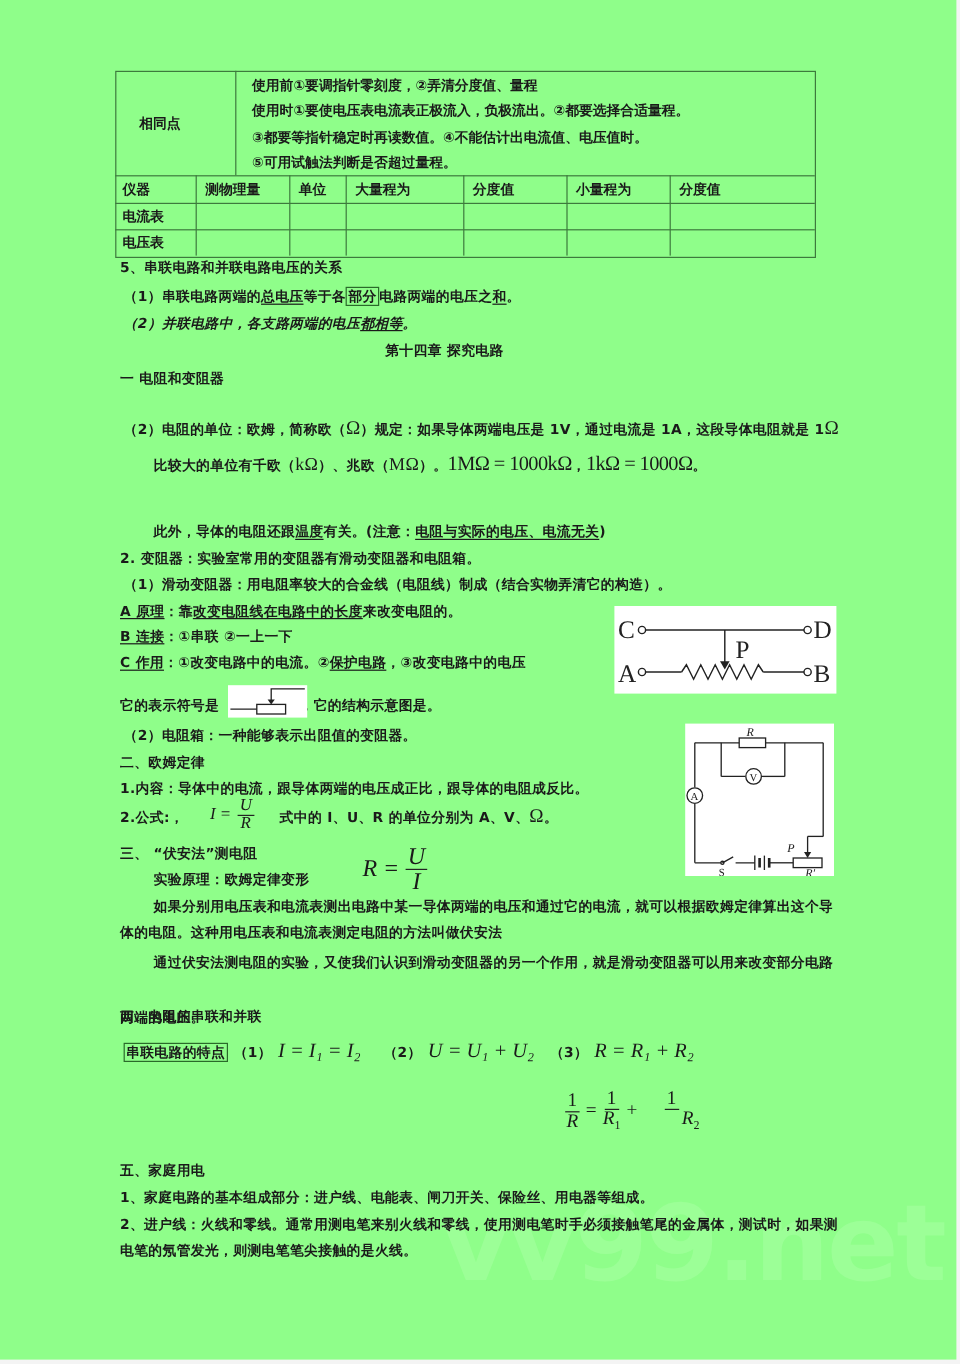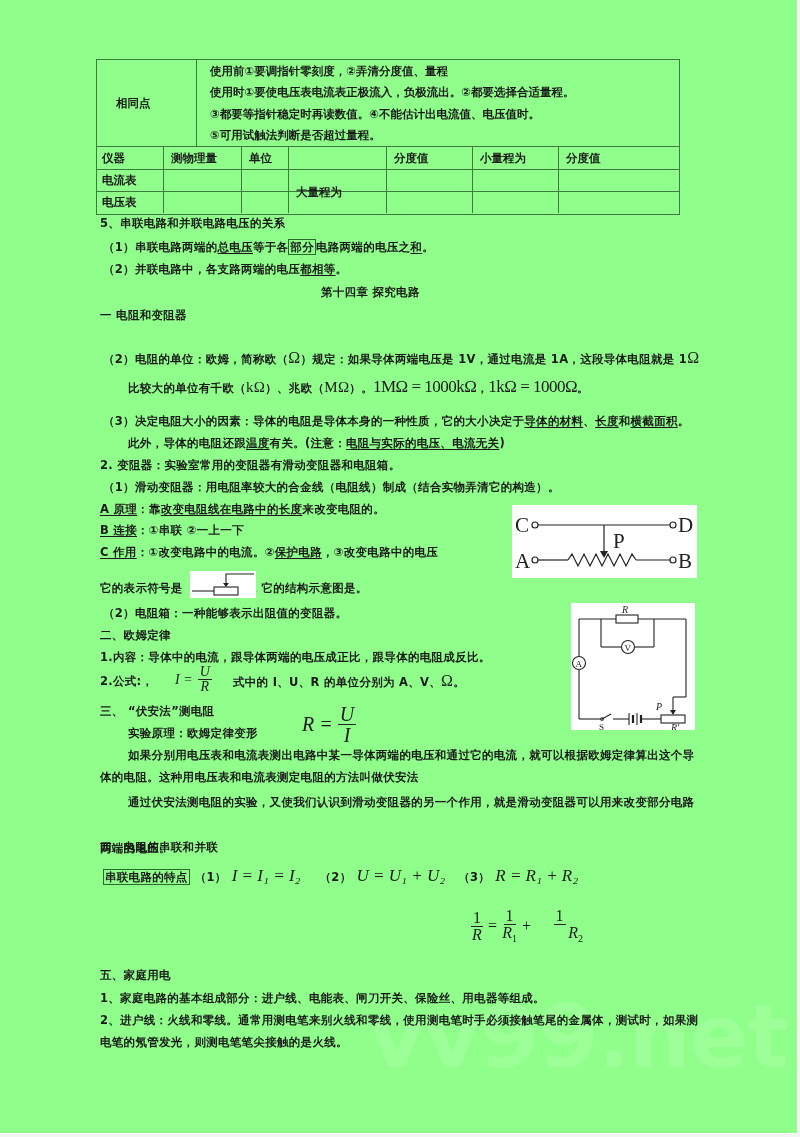--- a/index.html
+++ b/index.html
@@ -57,51 +57,48 @@
 
     <span class="cell-t" style="left:116px;top:96px;">相同点</span>
     <span class="cell-t" style="left:210px;top:64px;">使用前①要调指针零刻度，②弄清分度值、量程</span>
     <span class="cell-t" style="left:210px;top:85px;">使用时①要使电压表电流表正极流入，负极流出。②都要选择合适量程。</span>
     <span class="cell-t" style="left:210px;top:107px;">③都要等指针稳定时再读数值。④不能估计出电流值、电压值时。</span>
     <span class="cell-t" style="left:210px;top:128px;">⑤可用试触法判断是否超过量程。</span>
 
     <span class="cell-t" style="left:102px;top:151px;">仪器</span>
     <span class="cell-t" style="left:171px;top:151px;">测物理量</span>
     <span class="cell-t" style="left:249px;top:151px;">单位</span>
-    <span class="cell-t" style="left:296px;top:151px;margin-top:34px;">大量程为</span>
+    <span class="cell-t" style="left:296px;top:151px;">大量程为</span>
     <span class="cell-t" style="left:394px;top:151px;">分度值</span>
     <span class="cell-t" style="left:480px;top:151px;">小量程为</span>
     <span class="cell-t" style="left:566px;top:151px;">分度值</span>
 
     <span class="cell-t" style="left:102px;top:173px;">电流表</span>
     <span class="cell-t" style="left:102px;top:195px;">电压表</span>
   </div>
 
   <span class="t" style="left:100px;top:216px;">5、串联电路和并联电路电压的关系</span>
   <div class="t" style="left:103px;top:240px;">
     <span>（1）串联电路两端的</span><span class="u">总电压</span><span>等于各</span><span class="boxed">部分</span><span>电路两端的电压之</span><span class="u">和</span><span>。</span>
   </div>
-  <div class="t" style="left:103px;top:262px;">
+  <div class="t" style="left:103px;top:262px;font-style:italic;">
     <span>（2）并联电路中，各支路两端的电压</span><span class="u">都相等</span><span>。</span>
   </div>
 
   <span class="t" style="left:321px;top:285px;">第十四章 探究电路</span>
 
   <span class="t" style="left:100px;top:308px;">一 电阻和变阻器</span>
 
   <div class="t" style="left:103px;top:351px;">
     <span>（2）电阻的单位：欧姆，简称欧（</span><span class="serif" style="font-size:16px;">Ω</span><span>）规定：如果导体两端电压是 1V，通过电流是 1A，这段导体电阻就是 1</span><span class="serif" style="font-size:16px;">Ω</span>
   </div>
   <div class="t" style="left:128px;top:380px;">
     <span>比较大的单位有千欧（</span><span class="serif" style="font-size:15px;">kΩ</span><span>）、兆欧（</span><span class="serif" style="font-size:15px;">MΩ</span><span>）。</span><span class="serif" style="font-size:17px;letter-spacing:-0.5px;">1MΩ = 1000kΩ</span><span>，</span><span class="serif" style="font-size:17px;letter-spacing:-0.5px;">1kΩ = 1000Ω</span><span>。</span>
   </div>
 
-  <div class="t" style="left:103px;top:414px;">
-    <span>（3）决定电阻大小的因素：导体的电阻是导体本身的一种性质，它的大小决定于</span><span class="u">导体的材料</span><span>、</span><span class="u">长度</span><span>和</span><span class="u">横截面积</span><span>。</span>
-  </div>
   <div class="t" style="left:128px;top:436px;">
     <span>此外，导体的电阻还跟</span><span class="u">温度</span><span>有关。(注意：</span><span class="u">电阻与实际的电压、电流无关</span><span>)</span>
   </div>
 
   <span class="t" style="left:100px;top:458px;">2. 变阻器：实验室常用的变阻器有滑动变阻器和电阻箱。</span>
   <span class="t" style="left:103px;top:480px;">（1）滑动变阻器：用电阻率较大的合金线（电阻线）制成（结合实物弄清它的构造）。</span>
 
   <div class="t" style="left:100px;top:502px;">
     <span class="u">A 原理</span><span>：靠</span><span class="u">改变电阻线在电路中的长度</span><span>来改变电阻的。</span>
   </div>

